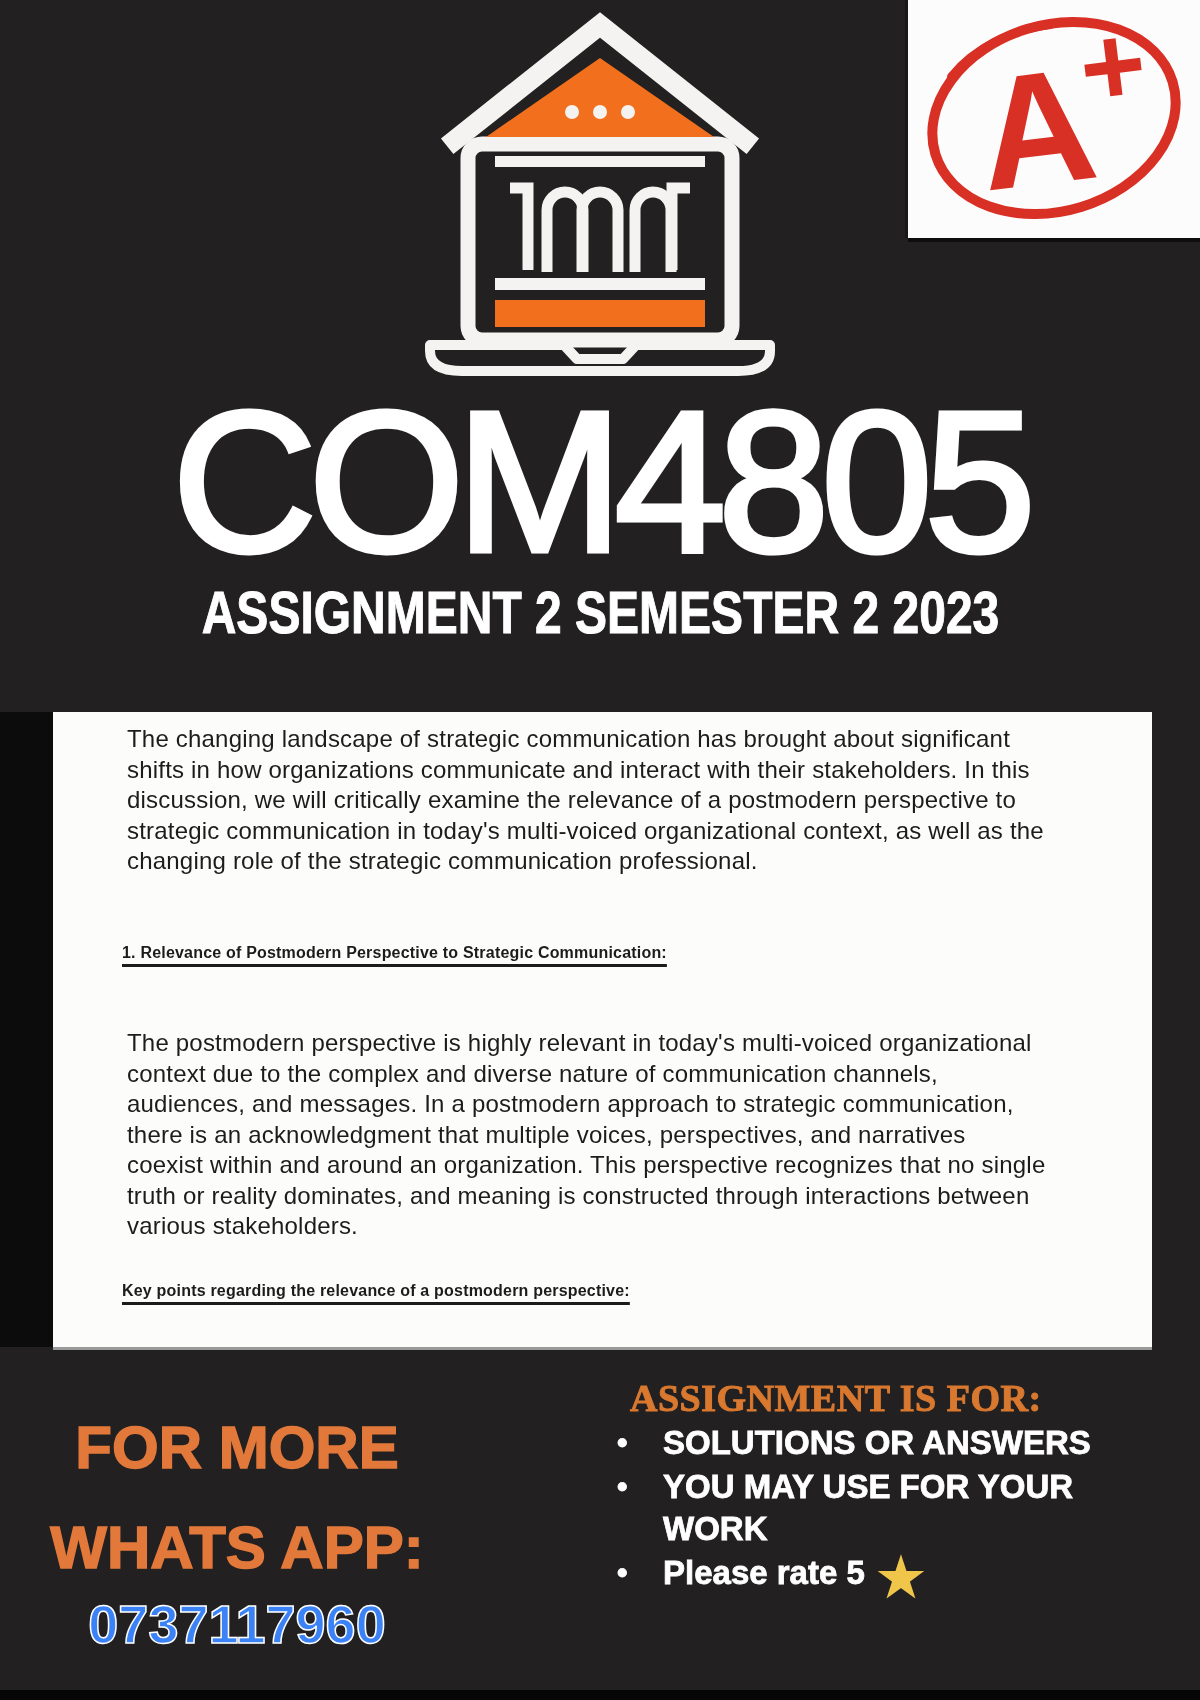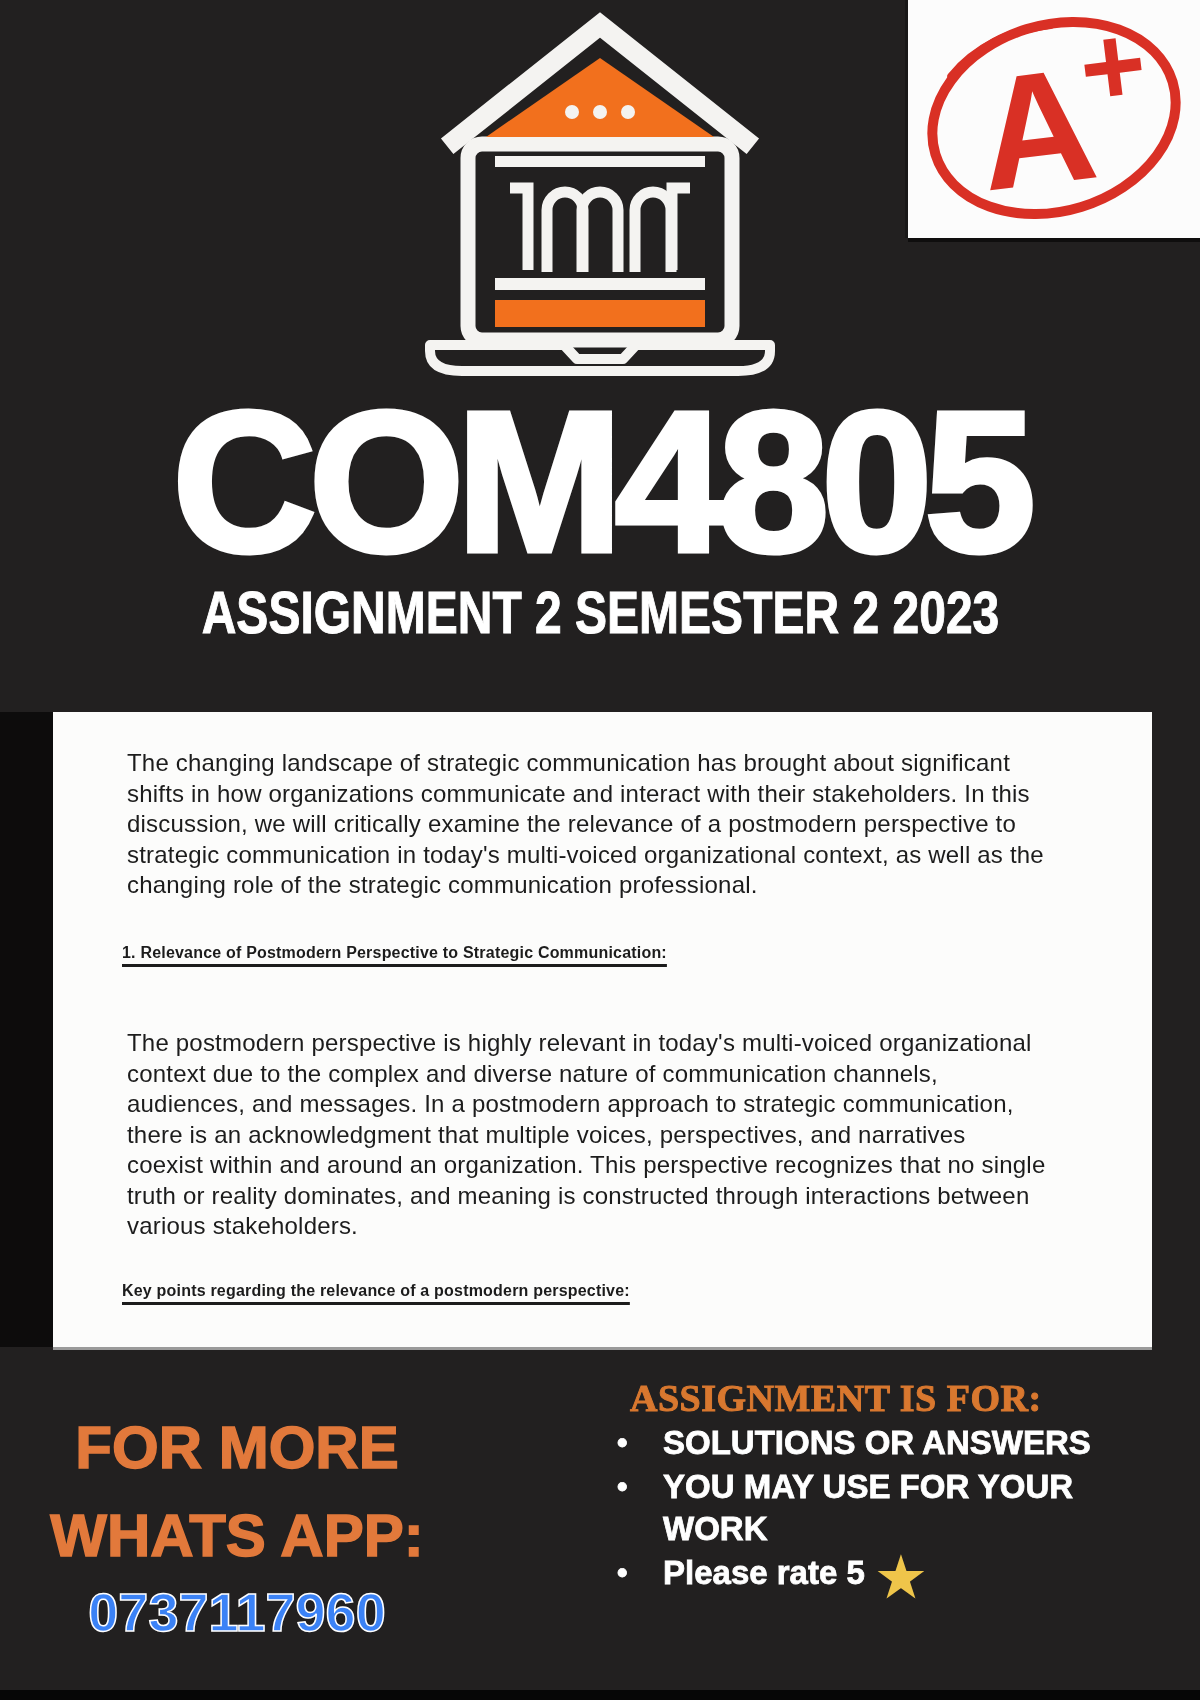--- a/index.html
+++ b/index.html
@@ -13,21 +13,21 @@
   .icon-wrap { position:absolute; left:400px; top:6px; width:400px; height:372px; }
   
   .grade-box {
     position:absolute; right:0; top:0; width:292px; height:238px;
     background:#fcfcfc; box-shadow:0 4px 0 rgba(0,0,0,0.55), -3px 0 0 rgba(0,0,0,0.25);
   }
   .grade-box svg { width:100%; height:100%; }
   
   .title {
     position:absolute; left:0; top:382px; width:100%;
-    text-align:center; color:#fff; font-size:200px; font-weight:700;
+    text-align:center; color:#fff; font-size:200px; font-weight:400;
     letter-spacing:-8px; line-height:1;
     -webkit-text-stroke:5px #ffffff;
     white-space:nowrap;
   }
   .subtitle-row { position:absolute; left:0; top:578px; width:100%; text-align:center; }
   .subtitle {
     display:inline-block; color:#fff; font-size:60px; font-weight:900;
     -webkit-text-stroke:1px #fff;
     transform:scaleX(0.80); transform-origin:center; white-space:nowrap;
   }
@@ -36,36 +36,36 @@
   .sheet {
     position:absolute; left:53px; top:712px; width:1099px; height:635px;
     background:#fcfcfb; color:#1c1c1c;
     box-shadow:0 3px 0 #9a9a9a;
   }
   .sheet .para {
     position:absolute; left:74px; width:920px;
     font-size:24px; line-height:30.5px; white-space:pre-line;
     letter-spacing:0.2px;
   }
-  .sheet .p1 { top:36px; }
+  .sheet .p1 { top:12px; }
   .sheet .p2 { top:316px; }
   .sheet .hd {
     position:absolute; left:69px; width:980px;
     font-size:16px; font-weight:bold; letter-spacing:0.2px;
     text-decoration:underline; text-decoration-thickness:3px; text-underline-offset:6px;
   }
   .sheet .h1 { top:232px; }
   .sheet .h2 { top:570px; }
   
   .contact { position:absolute; left:12px; top:1416px; width:450px; text-align:center; }
   .contact .c1, .contact .c2 {
     color:#e2793b; font-size:60px; font-weight:900; line-height:1.05;
     -webkit-text-stroke:1.5px #e2793b; white-space:nowrap;
   }
-  .contact .c2 { margin-top:25px; }
+  .contact .c2 { margin-top:37px; }
   .contact .phone {
     color:#3b82f6; font-size:54px; font-weight:900; line-height:1.05; margin-top:17px;
     -webkit-text-stroke:1.5px #fff; white-space:nowrap;
   }
   
   .notice-heading {
     position:absolute; left:630px; top:1376px;
     color:#d9782f; font-size:38px; font-weight:900; letter-spacing:0.5px;
     -webkit-text-stroke:1px #d9782f; white-space:nowrap;font-family:Liberation Serif, serif;
   }

